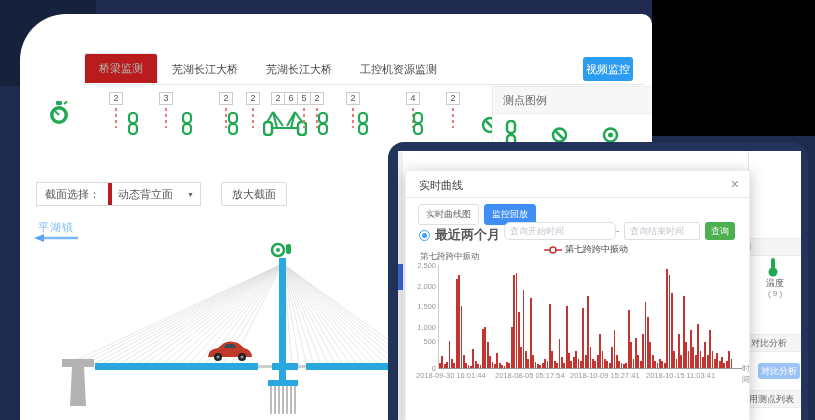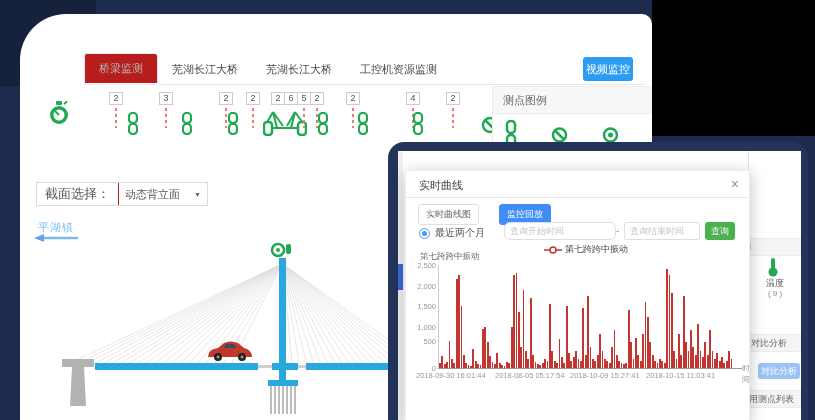--- a/index.html
+++ b/index.html
@@ -24,47 +24,47 @@
         background:repeating-linear-gradient(#e87c7c 0 3px,transparent 3px 6px);}
   .linkicon{position:absolute;top:98px;transform:translateX(-50%);}
   
   #legend-panel{left:472px;top:72px;width:160px;height:70px;border:1px solid #ebebeb;background:#fff;}
   #legend-panel-header{height:26px;background:#f7f7f7;border-bottom:1px solid #ebebeb;line-height:26px;
                        padding-left:10px;font-size:11px;color:#666;}
   #legend-panel-icons{display:flex;gap:34px;padding:6px 0 0 12px;}
   
   #section-row{left:16px;top:169px;height:22px;display:flex;align-items:center;}
   #section-group{display:flex;border:1px solid #dcdcdc;height:22px;align-items:center;}
-  #section-label{font-size:13px;color:#555;padding:0 8px;border-right:1px solid #b91c1c;height:22px;line-height:22px;}
+  #section-label{font-size:11px;color:#555;padding:0 8px;border-right:4px solid #b91c1c;height:22px;line-height:22px;}
   #section-select{font-size:11px;color:#555;padding:0 6px;display:flex;align-items:center;gap:14px;}
   #zoom-section-btn{margin-left:20px;border:1px solid #dcdcdc;height:22px;line-height:22px;padding:0 10px;
                     font-size:11px;color:#555;border-radius:2px;}
   #direction-label{left:18px;top:206px;font-size:11px;color:#7cb9f7;letter-spacing:1px;}
   
   #overlay-window{left:388px;top:142px;width:420px;height:278px;background:#223459;border-radius:16px 16px 0 0;}
   #overlay-page{position:absolute;left:10px;top:9px;right:8px;bottom:0;background:#fff;overflow:hidden;}
   #overlay-scroll-track{left:398px;top:152px;width:5px;height:268px;background:#f0f0f0;}
   #overlay-scroll-thumb{left:398px;top:264px;width:5px;height:26px;background:#3a66d6;}
   
   #side-strip{left:748px;top:151px;width:52px;height:269px;background:#fff;border-left:1px solid #e4e4e4;overflow:hidden;}
   .strip-band{position:absolute;left:0;width:52px;height:16px;background:#f5f5f5;border-top:1px solid #ececec;
               border-bottom:1px solid #ececec;overflow:hidden;white-space:nowrap;font-size:9px;color:#666;line-height:16px;}
   
   #modal{left:405px;top:170px;width:343px;height:250px;background:#fff;border:1px solid #ebeef5;
          box-shadow:0 3px 14px rgba(0,0,0,0.25);}
   #modal-header{height:26px;border-bottom:1px solid #e8e8e8;position:relative;}
   #modal-title{position:absolute;left:13px;top:7px;font-size:11px;color:#444;}
   #modal-close{position:absolute;right:10px;top:5px;font-size:14px;color:#909399;cursor:pointer;}
-  #modal-tabs{position:absolute;left:12px;top:33px;display:flex;gap:20px;}
+  #modal-tabs{position:absolute;left:12px;top:33px;display:flex;gap:5px;}
   .mtab{font-size:9px;padding:3px 7px;border:1px solid #dcdfe6;border-radius:3px;color:#606266;background:#fff;}
   .mtab.active{background:#3f8ef5;border-color:#3f8ef5;color:#fff;}
   #radio-row{position:absolute;left:13px;top:55px;display:flex;align-items:center;gap:5px;}
   #radio-dot{width:9px;height:9px;border:1px solid #409eff;border-radius:50%;position:relative;}
   #radio-dot::after{content:"";position:absolute;left:2px;top:2px;width:5px;height:5px;border-radius:50%;background:#409eff;}
-  #radio-label{font-size:10px;color:#555;}
+  #radio-label{font-size:13px;color:#555;font-weight:bold;}
   .dinput{position:absolute;top:51px;height:16px;border:1px solid #dcdfe6;border-radius:2px;font-size:9px;color:#333;
           padding:0 5px;outline:none;}
   .dinput::placeholder{color:#c0c4cc;}
   #range-dash{position:absolute;left:210px;top:54px;font-size:10px;color:#999;}
   #query-btn{position:absolute;left:299px;top:51px;width:30px;height:18px;background:#4caf50;color:#fff;font-size:9px;
              border-radius:3px;display:flex;align-items:center;justify-content:center;}
   #chart-legend{position:absolute;left:110px;top:72px;width:140px;text-align:center;font-size:9px;color:#444;}
   .legmark{display:inline-block;vertical-align:middle;margin-right:3px;}
   #chart-title{position:absolute;left:14px;top:80px;font-size:8.5px;color:#666;}
   #plot{position:absolute;left:32px;top:94px;width:303px;height:103px;border-left:1px solid #ccc;border-bottom:1px solid #999;
@@ -205,20 +205,21 @@
   </div>
 
   <div class="abs" id="section-row">
     <div id="section-group">
       <div id="section-label">截面选择：</div>
       <div id="section-select">
         <span>动态背立面</span>
         <span style="font-size:7px;color:#666;">▼</span>
       </div>
     </div>
+    <div id="zoom-section-btn">放大截面</div>
   </div>
 
   <div class="abs" id="direction-label">平湖镇</div>
   <div class="abs" style="left:14px;top:220px;">
     <svg width="44" height="8" viewBox="0 0 44 8">
       <line x1="8" y1="4" x2="44" y2="4" stroke="#7db8f5" stroke-width="2.5"></line>
       <polygon points="0,4 10,0 10,8" fill="#5ea3f2"></polygon>
     </svg>
   </div>
 

